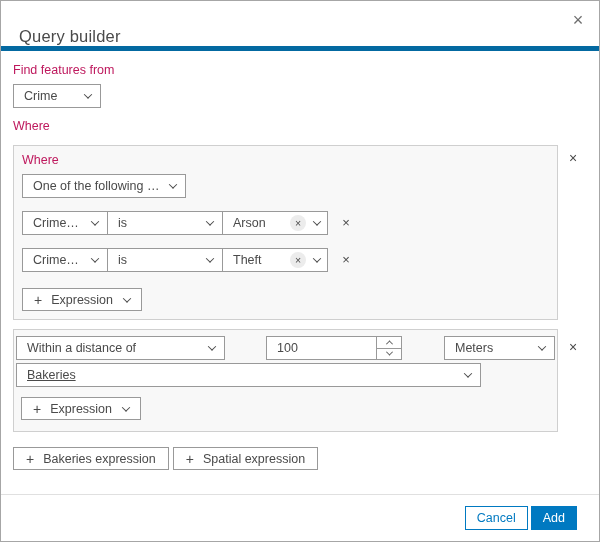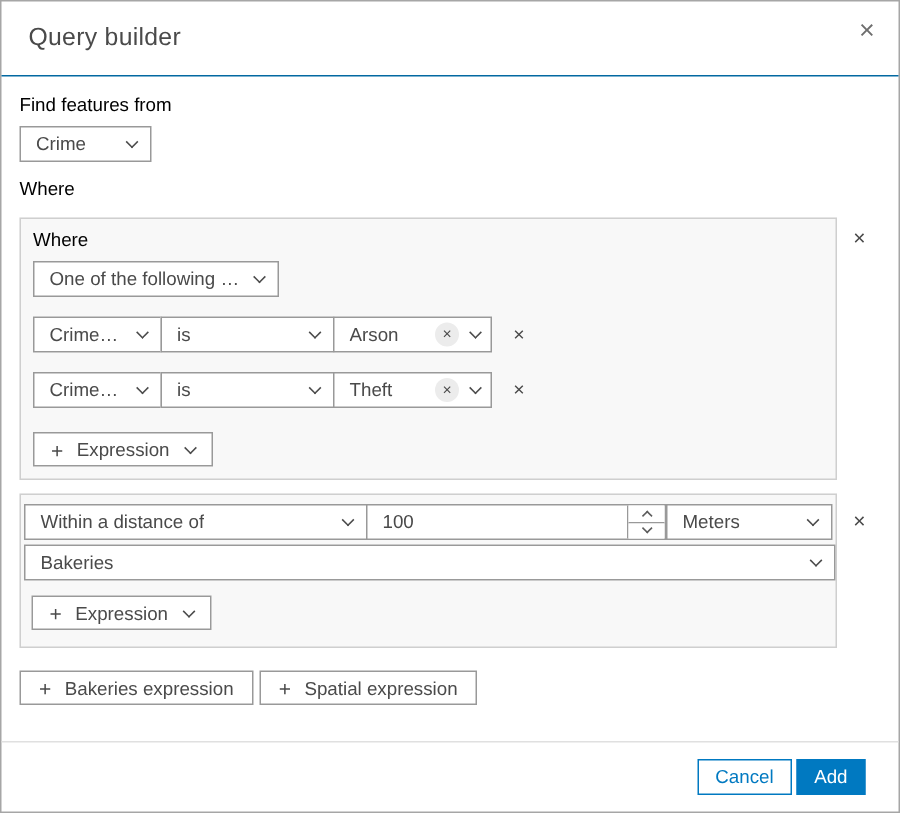--- a/index.html
+++ b/index.html
@@ -13,36 +13,36 @@
   .dialog {
     width: 600px; height: 542px;
     border: 1px solid #a6a6a6;
     background: #fff;
     position: relative;
     display: flex; flex-direction: column;
   }
   
   .hdr {
     height: 50px; flex: 0 0 50px;
-    border-bottom: 1px solid #0369a1;
-    display: flex; align-items: center;
+    border-bottom: 5px solid #0369a1;
+    display: flex; align-items: flex-end;
     padding: 0 18px;
     position: relative;
   }
   .hdr-title { font-size: 16.5px; color: #4a4a4a; letter-spacing: .2px; }
   .close-btn {
     position: absolute; top: 6px; right: 8px;
     width: 26px; height: 26px;
     background: none; border: none; cursor: pointer;
     font-size: 18px; line-height: 26px; color: #6e6e6e;
     font-family: "Liberation Sans", sans-serif;
   }
   
   .body { flex: 1; padding: 12px; position: relative; }
-  .lbl { font-size: 12.5px; color: #000000; margin-bottom: 7px; }
+  .lbl { font-size: 12.5px; color: #be185d; margin-bottom: 7px; }
   .lbl.mt { margin-top: 11px; }
 
   .sel {
     display: inline-flex; align-items: center; justify-content: space-between;
     height: 24px; border: 1px solid #999;
     background: #fff; padding: 0 9px 0 10px;
     font-size: 12.5px; color: #4a4a4a; cursor: pointer;
     white-space: nowrap; overflow: hidden;
   }
   .sel .txt { overflow: hidden; text-overflow: ellipsis; }
@@ -102,42 +102,42 @@
     height: 23px; border: 1px solid #999; background: #fff; cursor: pointer;
     padding: 0 11px; font-size: 12.5px; color: #4a4a4a;
     font-family: "Liberation Sans", sans-serif;
   }
   .expr-btn .plus { font-size: 14px; margin-right: 9px; color: #4a4a4a; }
   .expr-btn .chev { margin-left: 11px; }
   .g1-expr { margin-top: 16px; }
   .g2-expr { margin-top: 10px; margin-left: 5px; }
 
   
-  .g2-row1 { display: flex; align-items: flex-end; }
+  .g2-row1 { display: flex; align-items: flex-end; gap: 42px; }
   .seg-dist { flex: 1; }
   .num-box {
-    width: 200px; margin-left: -1px; height: 24px;
+    width: 136px; margin-left: -1px; height: 24px;
     border: 1px solid #999; background: #fff;
     display: flex; align-items: stretch;
   }
   .num-box input {
     flex: 1; border: none; outline: none; padding: 0 10px;
     font-size: 12.5px; color: #4a4a4a; font-family: "Liberation Sans", sans-serif;
     background: transparent; min-width: 0;
   }
   .stepper { flex: 0 0 25px; border-left: 1px solid #999; display: flex; flex-direction: column; }
   .step {
     flex: 1; background: #fff; border: none; cursor: pointer;
     display: flex; align-items: center; justify-content: center; padding: 0;
   }
   .step-up { border-bottom: 1px solid #999; }
   .step-up .chev-s { transform: rotate(-135deg) translate(-1px,-1px); }
   .step-dn .chev-s { transform: rotate(45deg) translate(-1px,-1px); }
   .seg-unit { width: 111px; }
-  .g2-layer { width: 541px; margin-top: 3px; display: flex; }
+  .g2-layer { width: 465px; margin-top: 3px; display: flex; text-decoration: underline; }
   .g2-layer .txt { flex: 1; text-align: left; }
 
   
   .act-row { display: flex; margin-top: 15px; }
   .act-btn {
     display: inline-flex; align-items: center;
     height: 23px; border: 1px solid #999; background: #fff; cursor: pointer;
     padding: 0 12px; font-size: 12.5px; color: #4a4a4a; margin-right: 4px;
     font-family: "Liberation Sans", sans-serif;
   }

